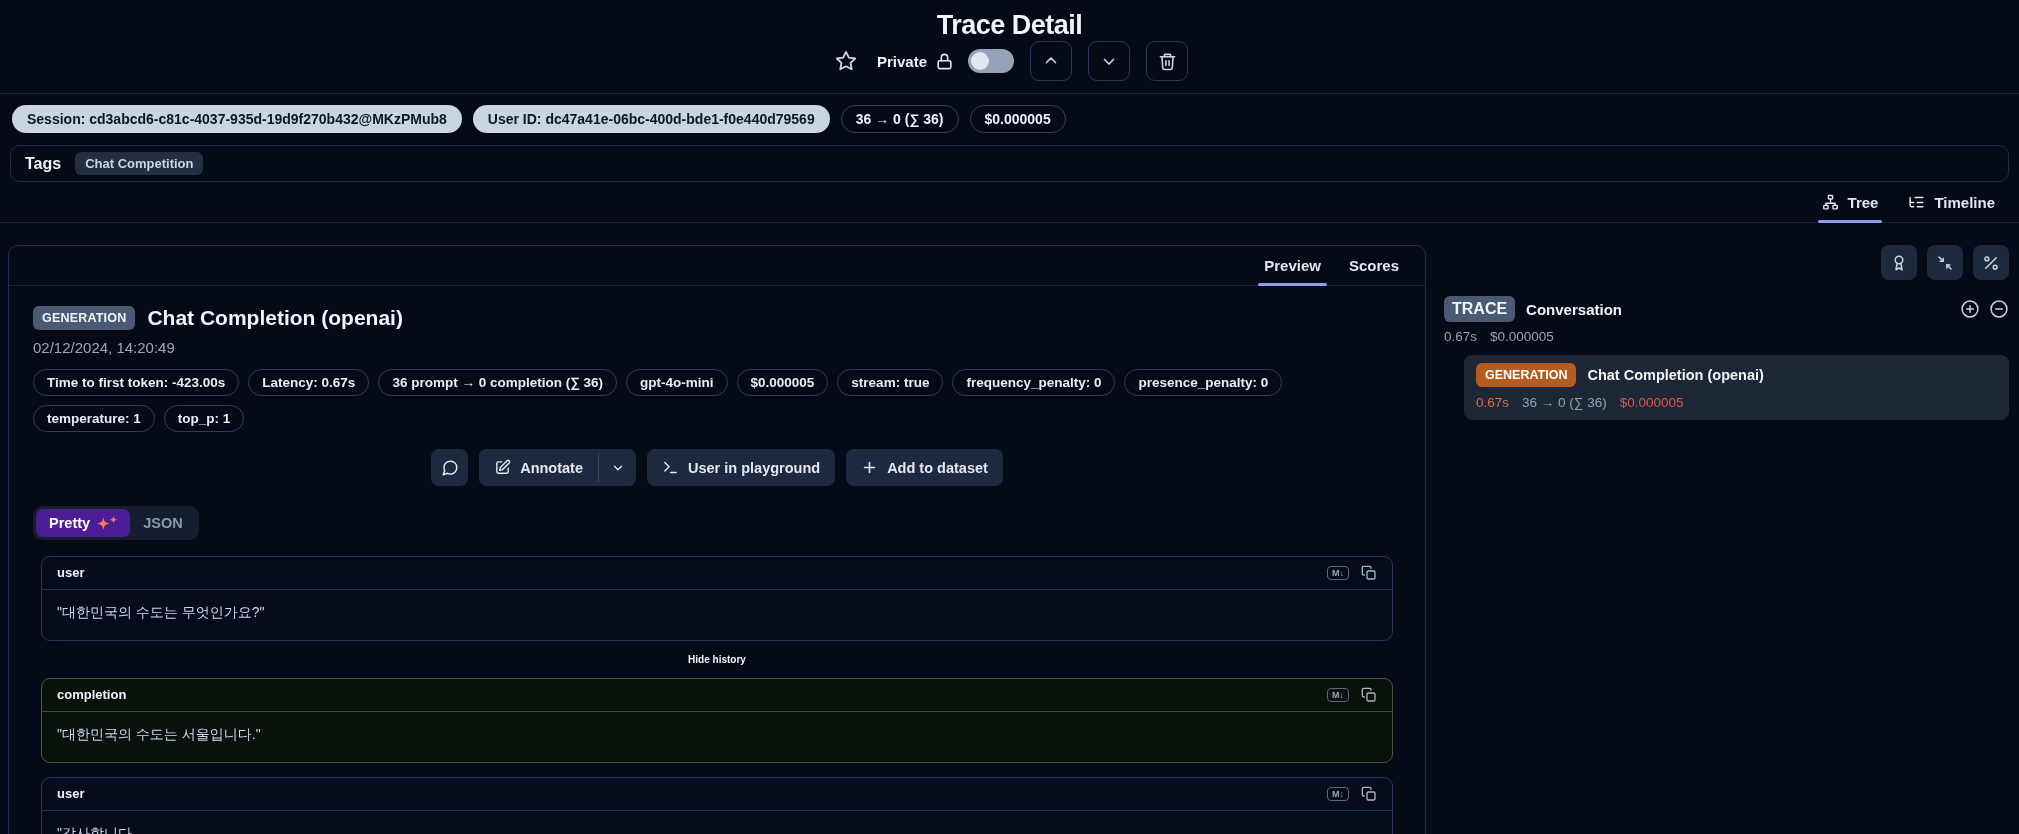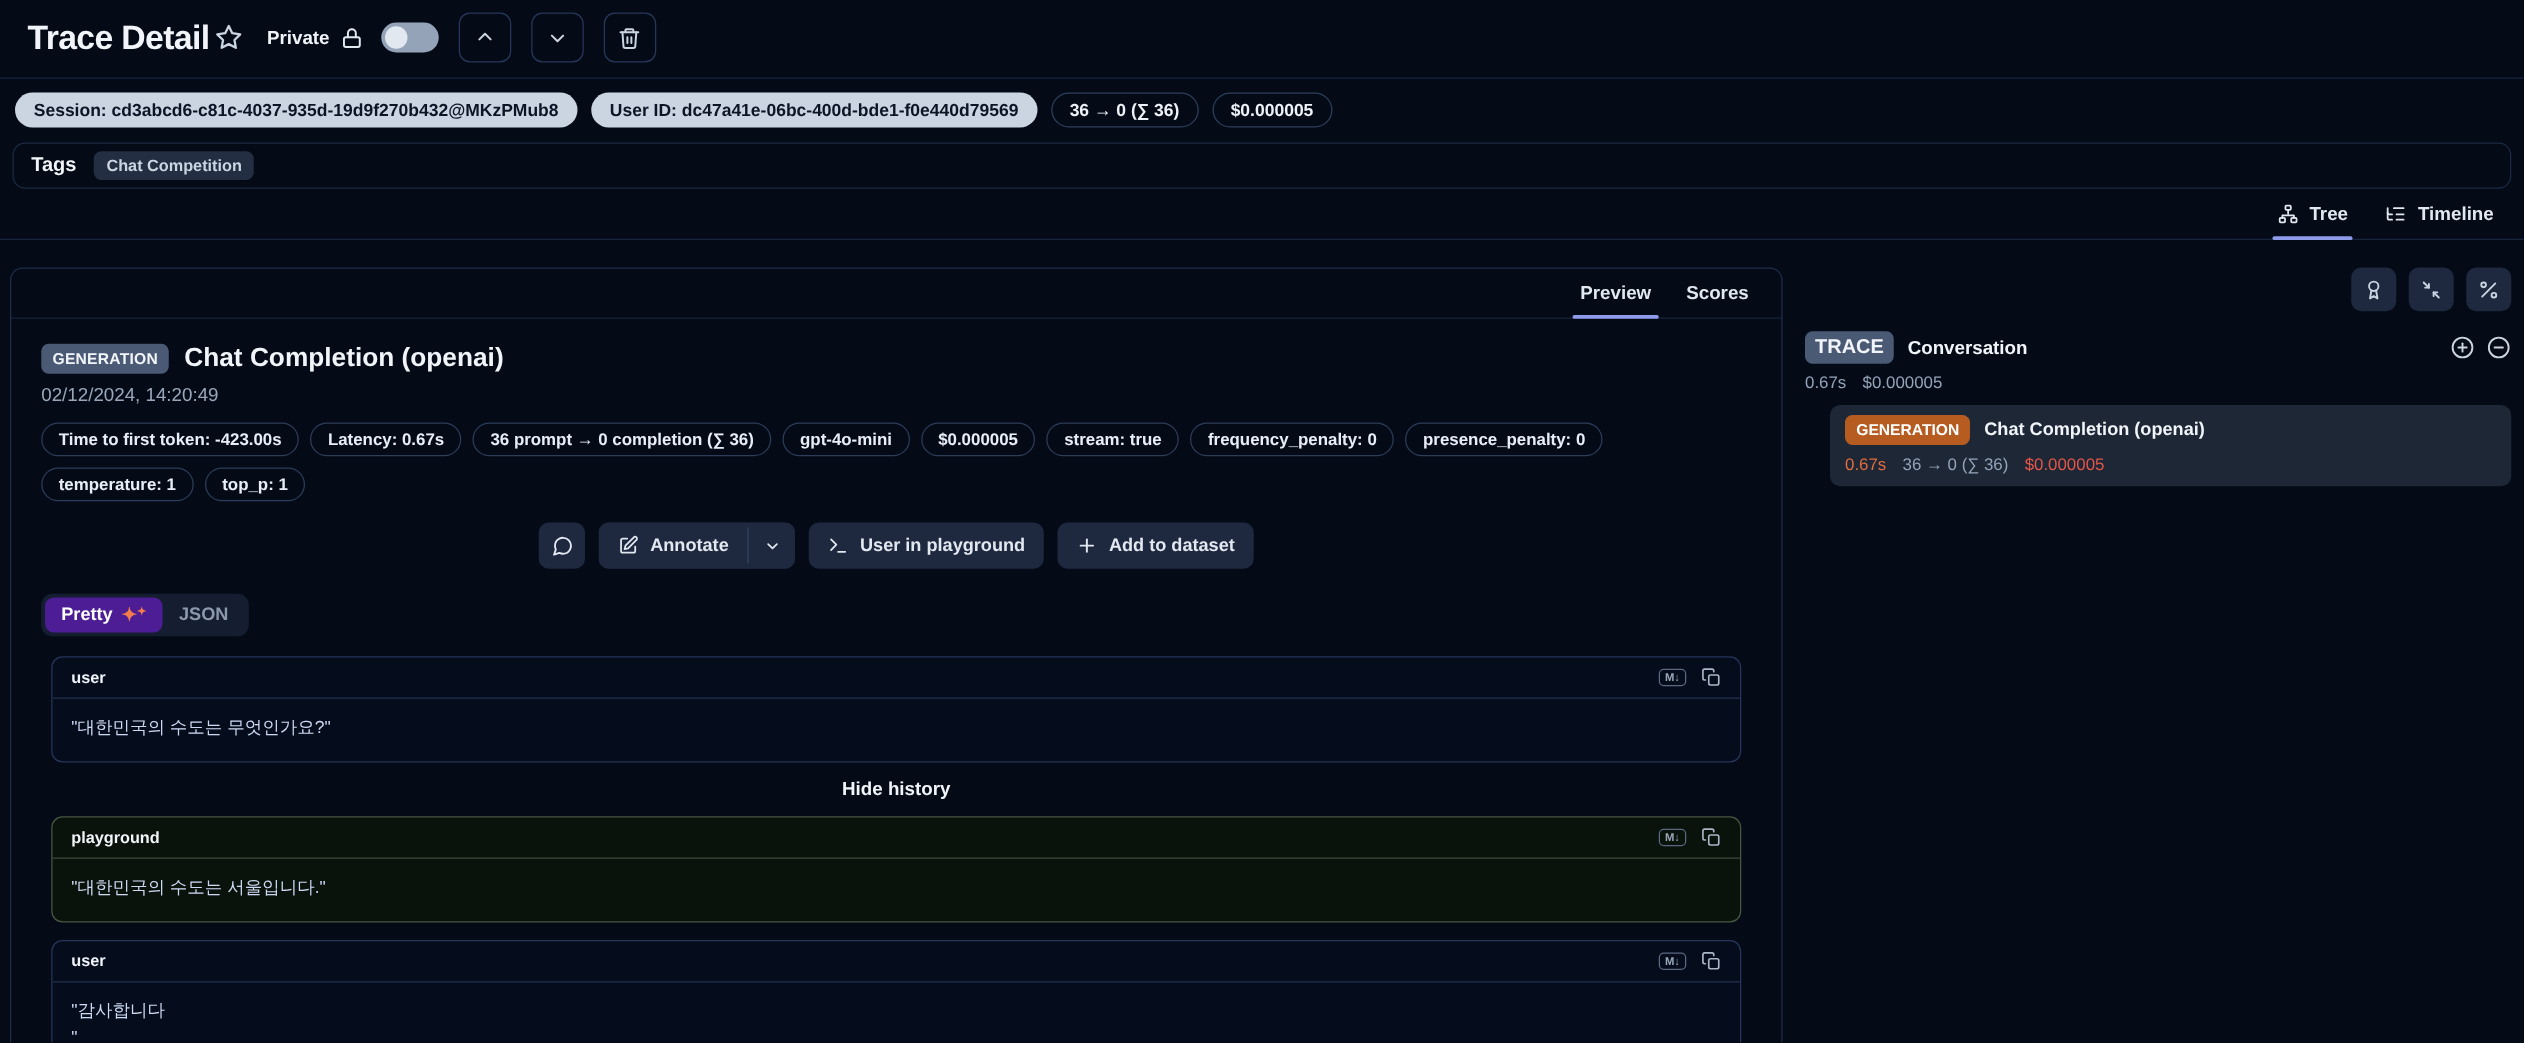--- a/index.html
+++ b/index.html
@@ -5,21 +5,21 @@
   * { margin:0; padding:0; box-sizing:border-box; }
   html,body { background:#02060f; }
   .page {
     position:relative; width:2019px; height:834px; overflow:hidden;
     background:#040b17; color:#f1f5f9;
     font-family:"Liberation Sans", sans-serif;
   }
   svg { display:block; }
 
   
-  .topbar { display:flex; align-items:center; padding:10px 22px 12px 22px; }
+  .topbar { display:flex; align-items:center; justify-content:space-between; padding:10px 22px 12px 22px;flex-direction:column; }
   .page-title { font-size:27px; font-weight:700; letter-spacing:-0.5px; }
   .topbar-actions { display:flex; align-items:center; gap:16px; }
   .ghost-btn { background:none; border:none; color:#cbd5e1; cursor:pointer; padding:4px; }
   .privacy { display:flex; align-items:center; gap:8px; }
   .privacy-label { font-size:15px; font-weight:700; color:#f1f5f9; }
   .toggle { width:46px; height:24px; border-radius:999px; background:#94a3b8; position:relative; display:inline-block; cursor:pointer; margin-left:6px; }
   .toggle .knob { position:absolute; left:3px; top:3px; width:18px; height:18px; border-radius:50%; background:#e2e8f0; }
   .icon-btn { width:42px; height:40px; border-radius:9px; border:1px solid #27375a; background:transparent; color:#cbd5e1; display:flex; align-items:center; justify-content:center; cursor:pointer; }
   .divider { border-top:1px solid #172440; }
 
@@ -73,21 +73,21 @@
   .msg + .msg { margin-top:0; }
   .msg-head { display:flex; align-items:flex-start; justify-content:space-between; padding:8px 15px; border-bottom:1px solid #223150;gap:44px; }
   .msg-role { font-size:13px; font-weight:700; color:#f1f5f9; }
   .msg-icons { display:flex; align-items:center; gap:12px; color:#8b98ad; }
   .md-ic { border:1.5px solid #5a6880; border-radius:4px; font-size:9px; font-weight:700; padding:1px 4px; color:#9aa7ba; cursor:pointer; }
   .copy-btn { background:none; border:none; color:#aab6c8; cursor:pointer; padding:0; }
   .msg-body { padding:12px 15px 17px 15px; font-size:14px; line-height:1.5; color:#ccd9f2; white-space:pre-wrap; }
   .msg.assistant { border-color:#465741; background:#0a120c; }
   .msg.assistant .msg-head { border-bottom-color:#3d4c3a; }
   .msg.last .msg-body { padding-bottom:34px; }
-  .hide-history { text-align:center; font-size:15px; font-weight:700; color:#f1f5f9; margin:13px 0; cursor:pointer; }
+  .hide-history { text-align:center; font-size:10px; font-weight:700; color:#f1f5f9; margin:13px 0; cursor:pointer; }
 
   
   .sidebar { flex:1; margin-left:18px; }
   .sidebar-icons { display:flex; justify-content:flex-end; gap:10px; }
   .side-icon-btn { width:36px; height:35px; background:#1e2940; border:none; border-radius:8px; color:#cbd5e1; display:flex; align-items:center; justify-content:center; cursor:pointer; }
   .trace-row { margin-top:16px; display:flex; align-items:center; gap:11px; }
   .trace-badge { background:#4b5a74; color:#f1f5f9; border-radius:6px; font-size:16px; font-weight:700; padding:4px 8px; }
   .trace-title { font-size:15px; font-weight:700; color:#f1f5f9; cursor:pointer; }
   .trace-row .tree-zoom { margin-left:auto; display:flex; gap:9px; color:#cbd5e1; }
   .tree-zoom button { background:none; border:none; color:#cbd5e1; cursor:pointer; padding:0; }
@@ -293,21 +293,21 @@
                 </button>
               </span>
             </div>
             <div class="msg-body">"대한민국의 수도는 무엇인가요?"</div>
           </div>
 
           <div class="hide-history">Hide history</div>
 
           <div class="msg assistant">
             <div class="msg-head">
-              <span class="msg-role">playground</span>
+              <span class="msg-role">completion</span>
               <span class="msg-icons">
                 <span class="md-ic">M↓</span>
                 <button class="copy-btn">
                   <span>
                     <svg width="16" height="16" viewBox="0 0 24 24" fill="none" stroke="currentColor" stroke-width="2" stroke-linecap="round" stroke-linejoin="round">
                         <rect x="9" y="9" width="12" height="12" rx="2"></rect>
                         <path d="M5 15H4a2 2 0 0 1-2-2V4a2 2 0 0 1 2-2h9a2 2 0 0 1 2 2v1"></path>
                       </svg>
                   </span>
                 </button>

